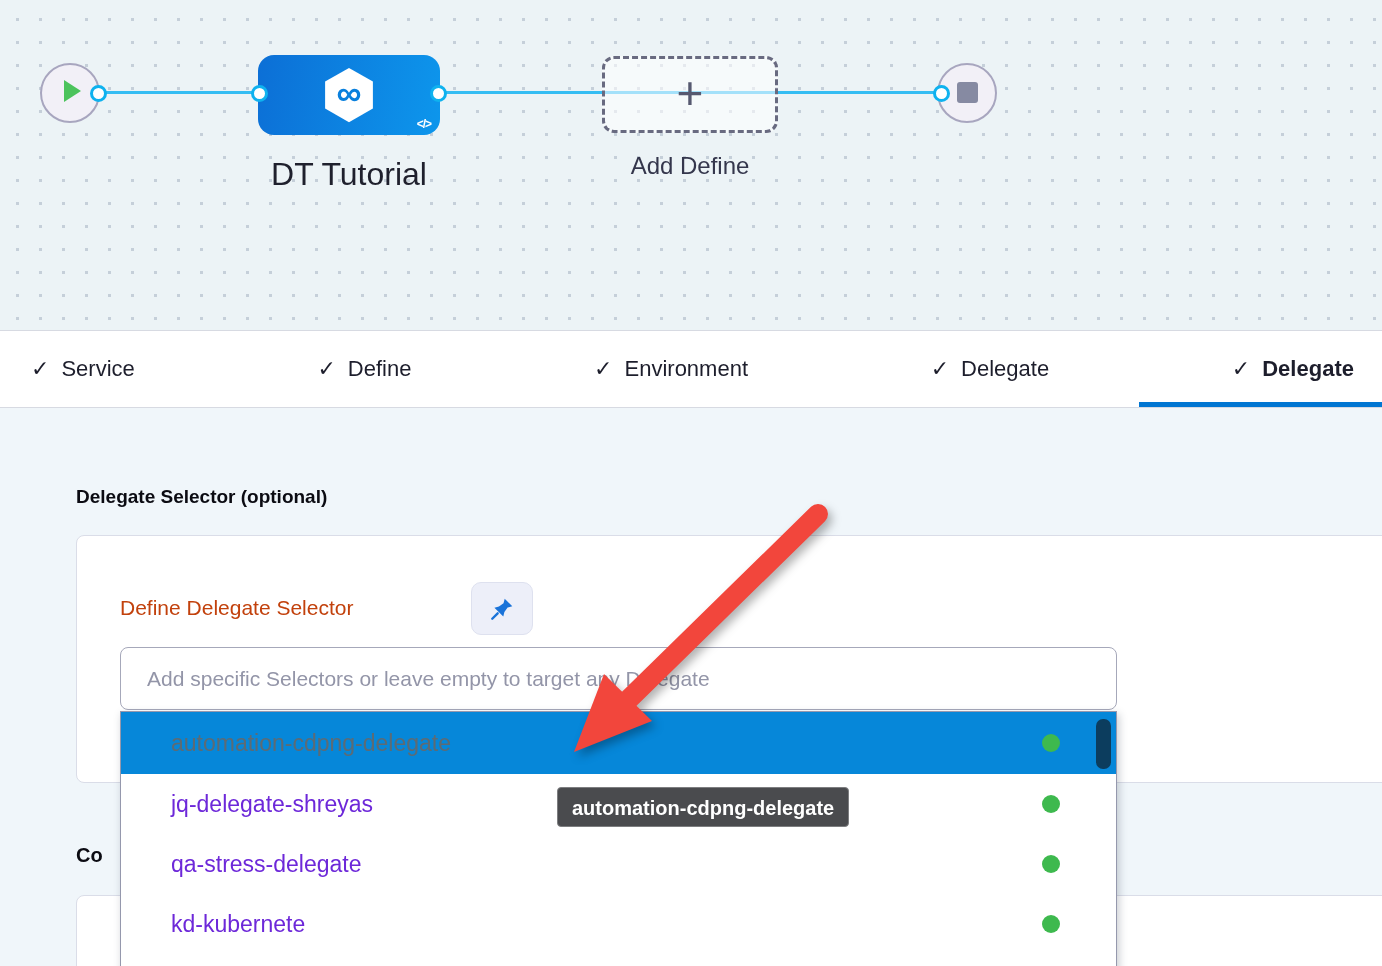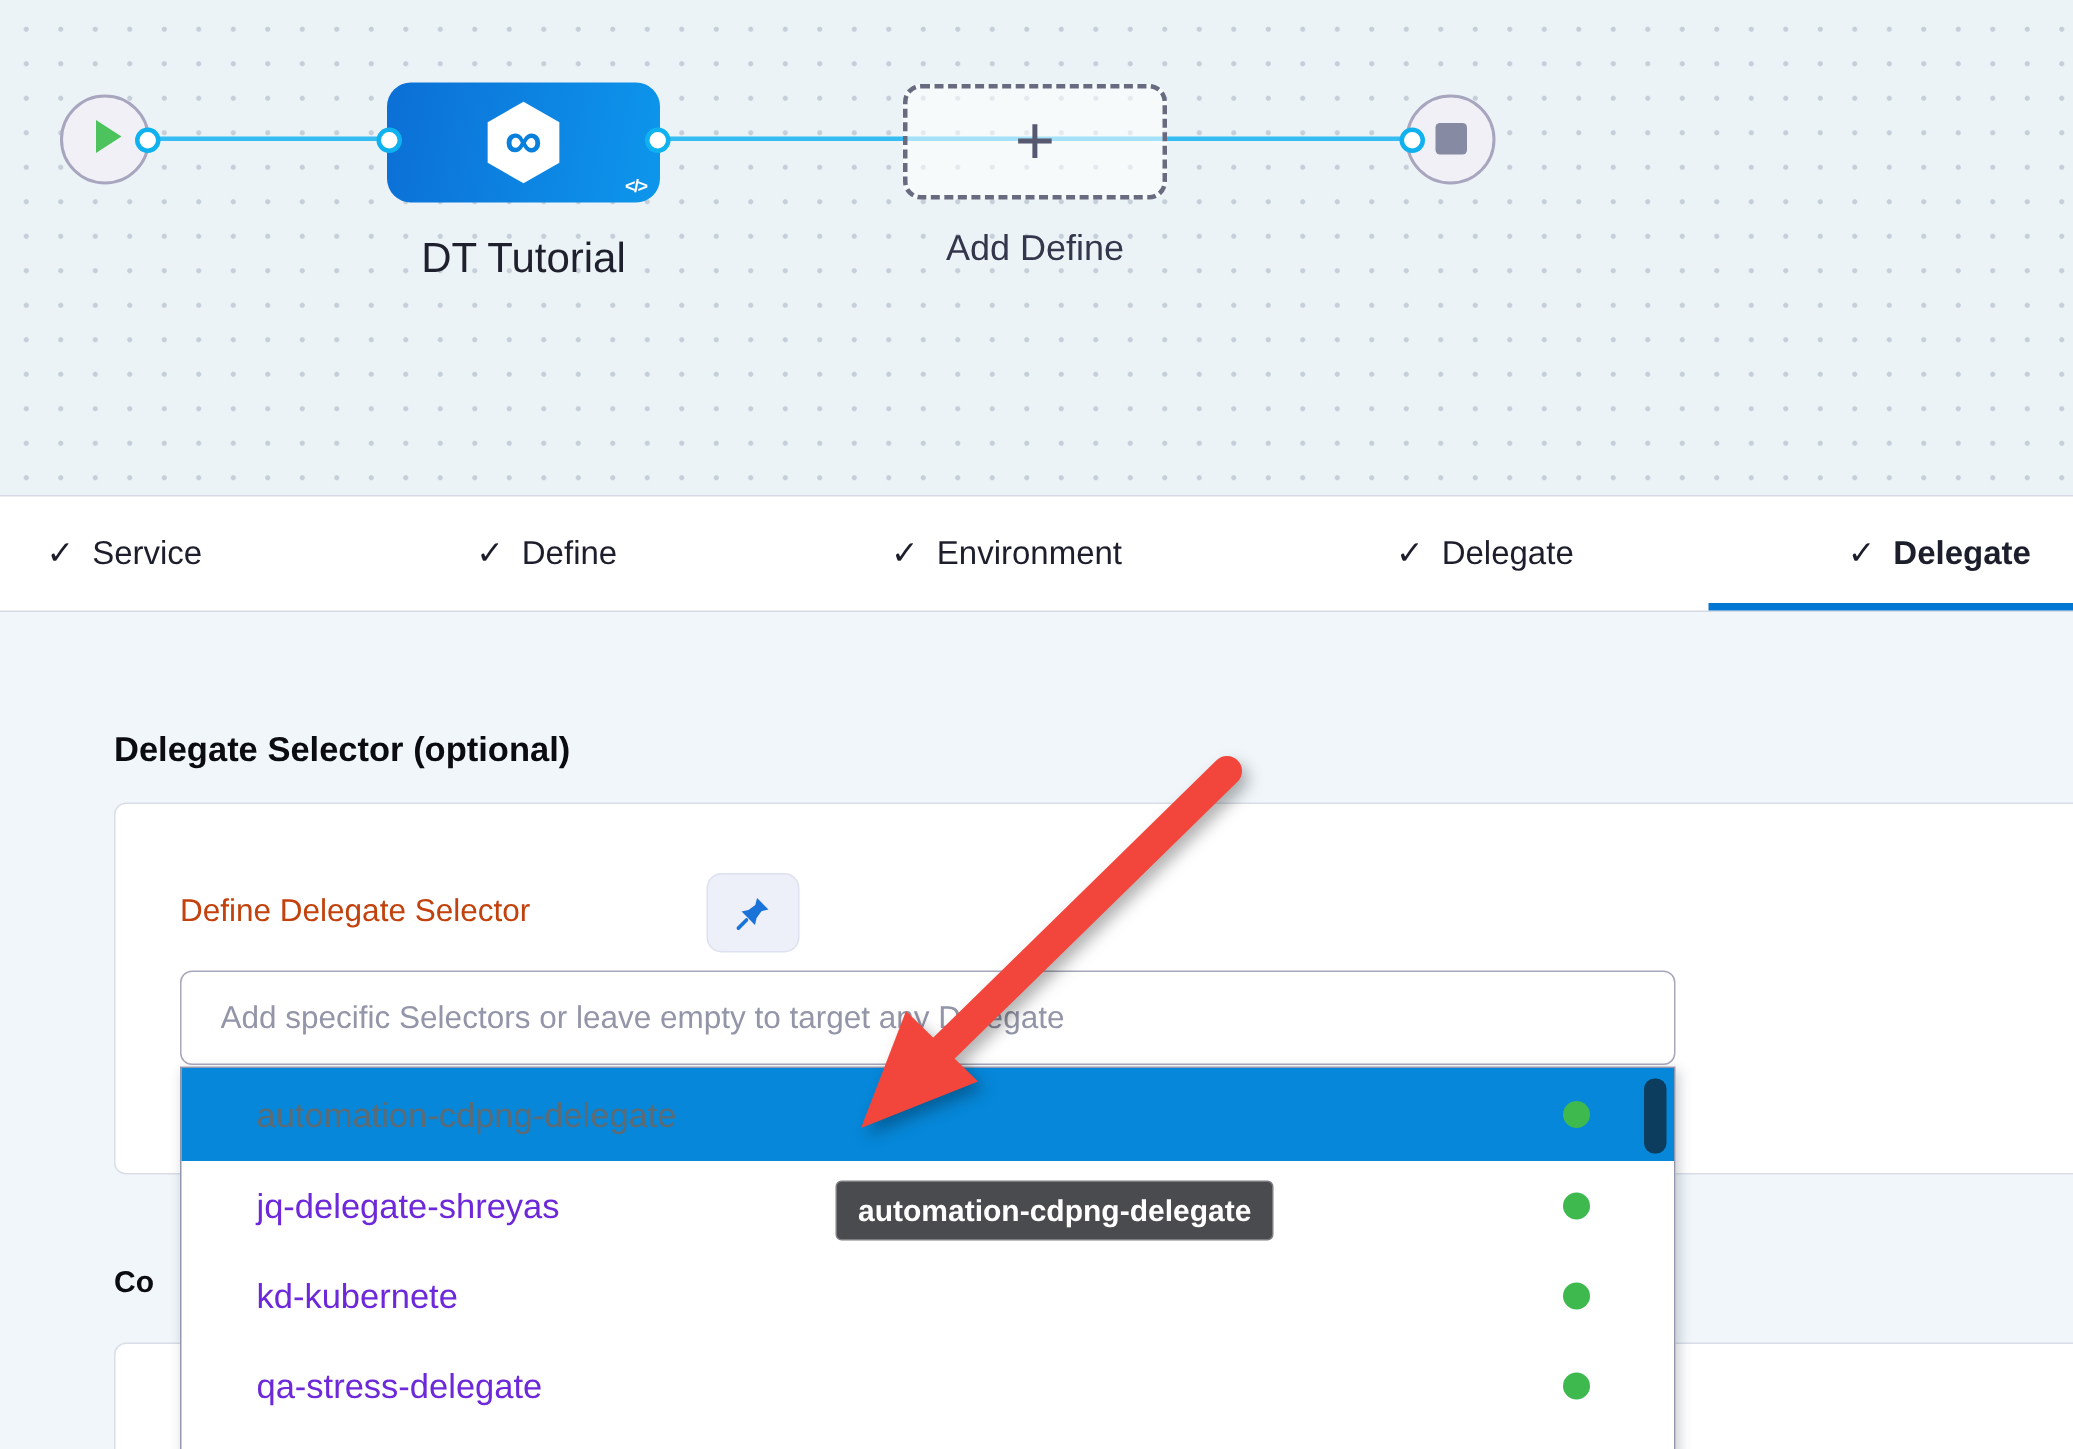--- a/index.html
+++ b/index.html
@@ -19,41 +19,41 @@
   .play-tri{position:absolute;left:22px;top:15px;width:0;height:0;
     border-left:17px solid #4cc35c;border-top:11px solid transparent;border-bottom:11px solid transparent;}
   .endnode{position:absolute;left:937px;top:63px;width:60px;height:60px;border-radius:50%;
     background:#f2f0f7;border:2px solid #a8a6bf;box-sizing:border-box;z-index:2;}
   .stop-sq{position:absolute;left:18px;top:17px;width:21px;height:21px;border-radius:3px;background:#868aa2;}
   .stagenode{position:absolute;left:258px;top:55px;width:182px;height:80px;border-radius:16px;
     background:linear-gradient(100deg,#0c6fd6 0%,#0d96ec 100%);z-index:3;
     display:flex;align-items:center;justify-content:center;}
   .code-icon{position:absolute;right:9px;bottom:4px;color:#fff;font-size:12px;font-weight:bold;letter-spacing:-1px;}
   .stage-label{position:absolute;left:238px;top:156px;width:222px;text-align:center;
-    font-size:28px;color:#1f202d;z-index:3;}
+    font-size:32px;color:#1f202d;z-index:3;}
   .addstage{position:absolute;left:602px;top:56px;width:176px;height:77px;border-radius:12px;
     border:3px dashed #686a80;box-sizing:border-box;background:rgba(255,255,255,0.55);z-index:3;
     display:flex;align-items:center;justify-content:center;}
   .plus{font-size:46px;font-weight:300;color:#565970;line-height:1;margin-top:-4px;}
   .addstage-label{position:absolute;left:580px;top:152px;width:220px;text-align:center;
     font-size:24px;color:#34364c;z-index:3;}
 
   
   .tabbar{position:absolute;left:0;top:330px;width:1382px;height:78px;background:#fff;
     border-top:1px solid #d7dae2;border-bottom:1px solid #d7dae2;box-sizing:border-box;z-index:5;}
   .tabs{display:flex;justify-content:space-between;align-items:center;height:100%;
     padding:0 28px 0 31px;}
   .tab{display:flex;align-items:center;gap:12px;font-size:22px;color:#1d1e2c;cursor:pointer;}
   .tab .check{font-size:22px;color:#1d1e2c;}
   .tab.active{font-weight:bold;}
   .tab-underline{position:absolute;left:1139px;bottom:0;width:243px;height:5px;background:#0176d2;}
 
   
   .content{position:absolute;left:0;top:408px;width:1382px;height:558px;background:#f0f6fa;}
-  .section-heading{position:absolute;left:76px;top:486px;font-size:23px;font-weight:bold;color:#0b0b12;z-index:6;}
+  .section-heading{position:absolute;left:76px;top:486px;font-size:19px;font-weight:bold;color:#0b0b12;z-index:6;}
   .card1{position:absolute;left:76px;top:535px;width:1320px;height:248px;background:#fff;
     border:1px solid #dadde8;border-radius:8px;box-sizing:border-box;z-index:6;}
   .define-label{position:absolute;left:120px;top:596px;font-size:21px;color:#c2410c;z-index:7;}
   .pin-btn{position:absolute;left:471px;top:582px;width:62px;height:53px;border-radius:10px;
     background:#edeff9;border:1px solid #dee1ef;box-sizing:border-box;z-index:7;
     display:flex;align-items:center;justify-content:center;cursor:pointer;}
   .selector-input{position:absolute;left:120px;top:647px;width:997px;height:63px;border-radius:8px;
     border:1px solid #a6a8ba;box-sizing:border-box;background:#fff;z-index:7;
     font-size:21px;color:#3a3c50;padding:0 26px;outline:none;
     font-family:"Liberation Sans","DejaVu Sans",sans-serif;}
@@ -169,25 +169,25 @@
   <div class="dropdown">
     <div class="drow highlight">
       <span class="dname">automation-cdpng-delegate</span>
       <span class="status-dot"></span>
     </div>
     <div class="drow">
       <span class="dname">jq-delegate-shreyas</span>
       <span class="status-dot"></span>
     </div>
     <div class="drow">
-      <span class="dname">kd-kubernete</span>
+      <span class="dname">qa-stress-delegate</span>
       <span class="status-dot"></span>
     </div>
     <div class="drow">
-      <span class="dname">qa-stress-delegate</span>
+      <span class="dname">kd-kubernete</span>
       <span class="status-dot"></span>
     </div>
     <div class="scroll-thumb"></div>
   </div>
 
   <div class="tooltip">automation-cdpng-delegate</div>
 
   <svg class="arrow-overlay" viewBox="0 0 1382 966">
     <line x1="818" y1="514" x2="628" y2="700" stroke="#f2463c" stroke-width="20" stroke-linecap="round"></line>
     <polygon points="574,752 604,674 652,721" fill="#f2463c"></polygon>

